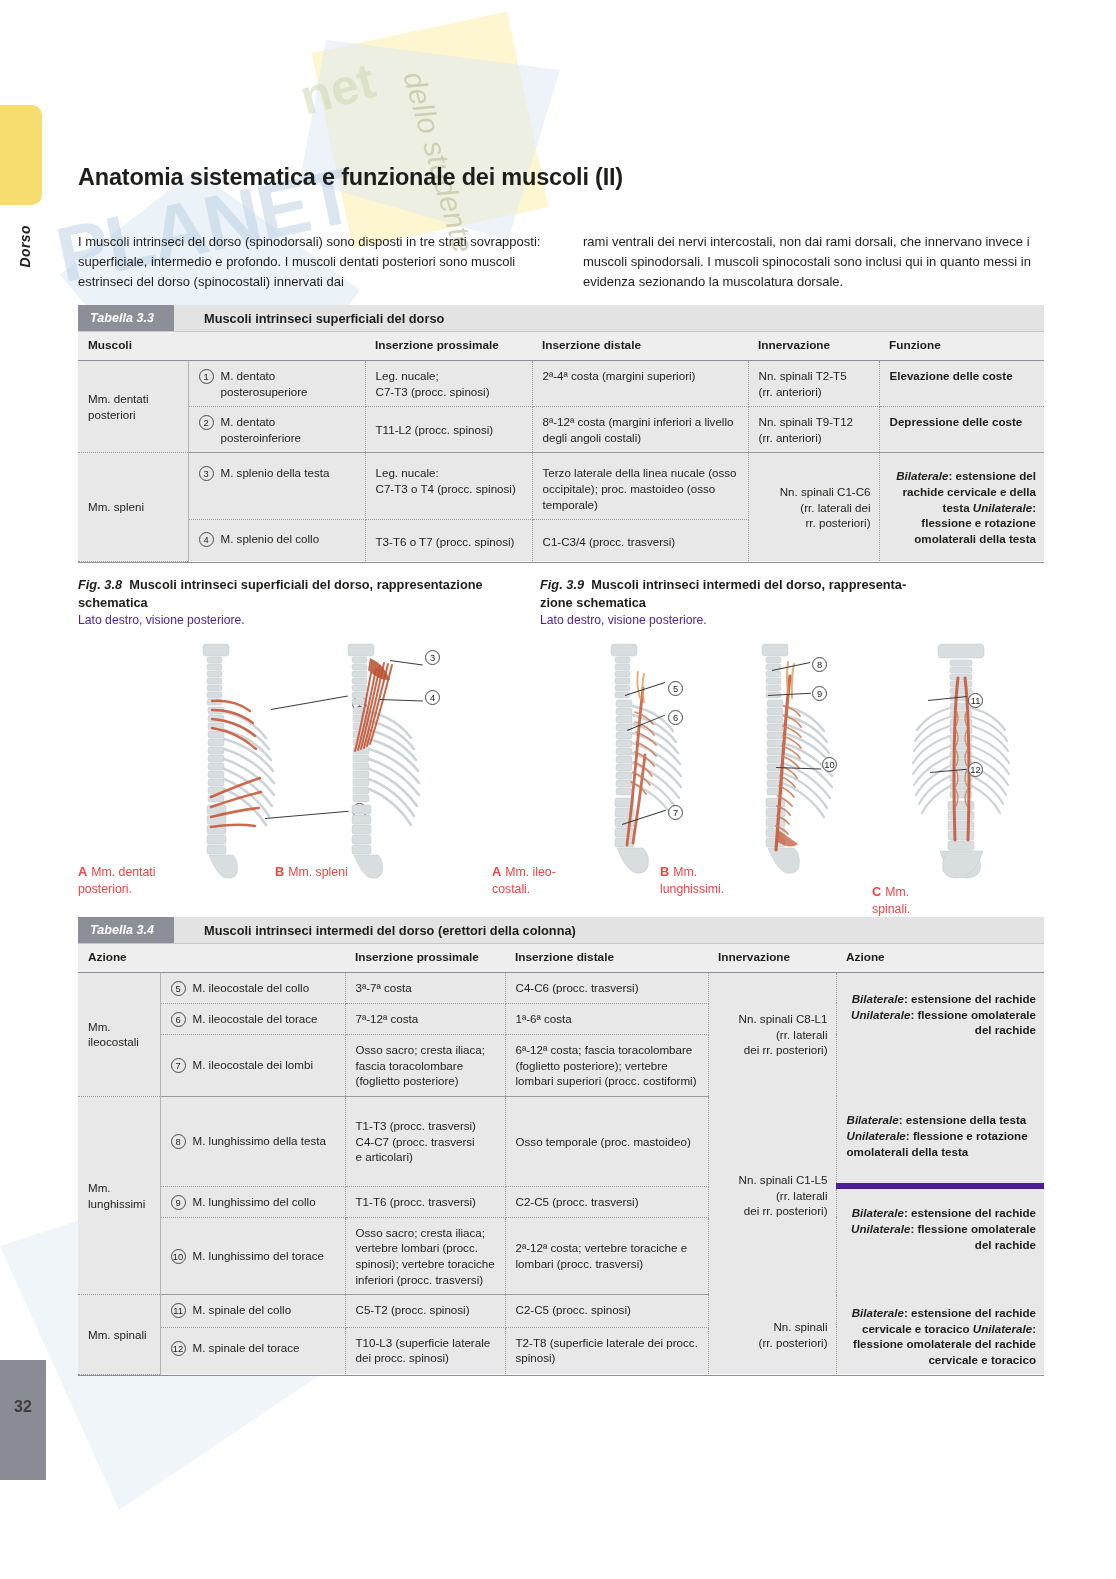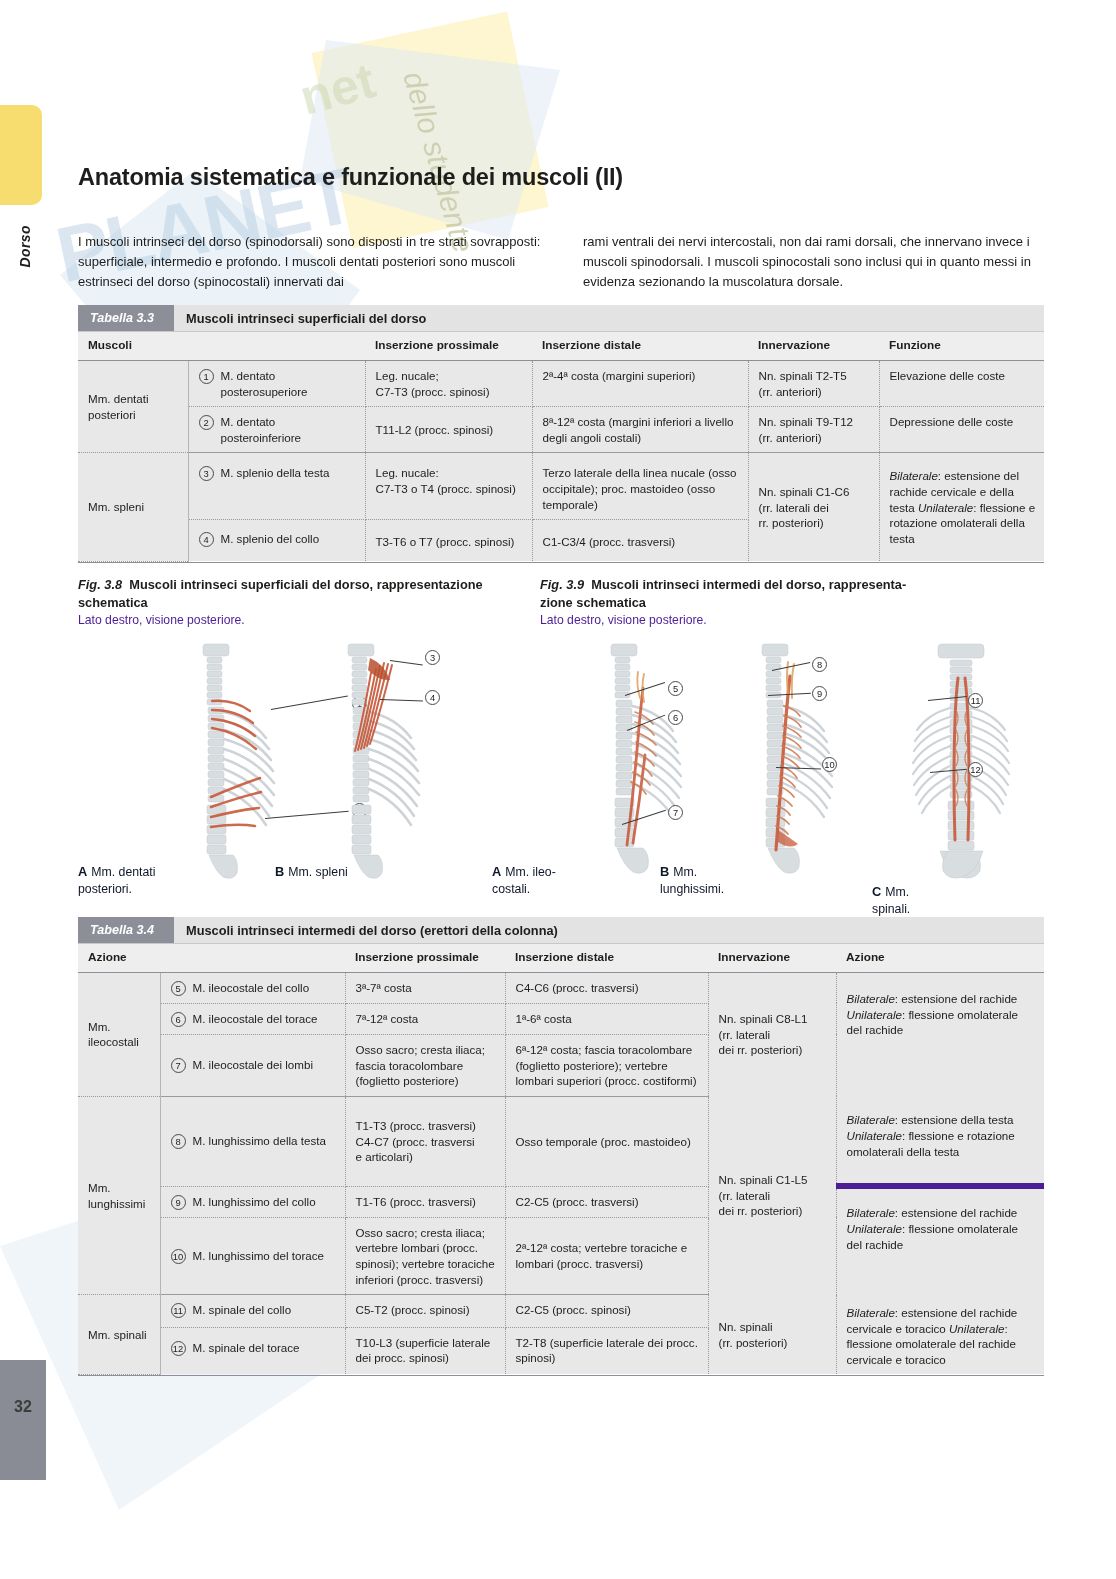--- a/index.html
+++ b/index.html
@@ -94,44 +94,44 @@
     display:flex; align-items:stretch; height:26px;
     background:#e3e3e3;
   }
   .tbl-badge {
     background:#8c8f98; color:#ffffff; font-size:12.6px; font-style:italic;
     font-weight:bold; padding:0 12px; display:flex; align-items:center;
     min-width:96px;
   }
   .tbl-caption-text {
     font-size:12.8px; font-weight:bold; color:#1d1d1b;
-    display:flex; align-items:center; padding-left:12px;
+    display:flex; align-items:center; padding-left:30px;
   }
   table.grid {
     width:100%; border-collapse:collapse; table-layout:fixed;
     font-size:11.6px; line-height:1.35; color:#1d1d1b;
   }
   table.grid th {
     background:#eeeeee; font-size:11.8px; font-weight:bold; text-align:left;
     padding:6px 8px 6px 10px; vertical-align:middle;
     border-bottom:1.4px solid #8c8f98;
     border-top:1px solid #c8c8c8;
   }
   table.grid td {
     background:#e8e8e8; padding:7px 8px 7px 10px; vertical-align:top;
     border-right:1px dotted #9a9a9a;
     border-bottom:1px dotted #9a9a9a;
   }
-  table.grid td.no-b { border-bottom:none; }
+  table.grid td.no-b { border-bottom:none;text-align:right; }
   table.grid td.solid-b { border-bottom:6px solid #4c1d95; }
   table.grid td.grp {
     border-right:1px solid #b5b5b5;
   }
   table.grid tr.sect-end > td { border-bottom:1px solid #9a9a9a; }
-  table.grid td.last { border-right:none; }
+  table.grid td.last { border-right:none;font-weight:bold; }
   table.grid tr:last-child td { border-bottom:none; }
   .tbl-bottom-rule { height:1.4px; background:#8c8f98; }
 
   .mnum {
     display:inline-block; width:15px; height:15px; line-height:14px;
     border:1px solid #4a4a4a; border-radius:50%; text-align:center;
     font-size:9.4px; margin-right:7px; vertical-align:-2px; color:#1d1d1b;
   }
   .mrow { display:flex; align-items:flex-start; }
   .mrow .mnum { flex:0 0 15px; margin-top:1px; }
@@ -145,21 +145,21 @@
   .fig-title .fg { font-style:italic; }
   .fig-sub {
     position:absolute; font-size:12.2px; color:#4c1d95;
   }
   #fig38-title { left:78px;  top:576px; width:450px; }
   #fig38-sub   { left:78px;  top:613px; }
   #fig39-title { left:540px; top:576px; width:505px; }
   #fig39-sub   { left:540px; top:613px; }
 
   .fig-label {
-    position:absolute; font-size:12.3px; line-height:1.4; color:#0f172a;
+    position:absolute; font-size:12.3px; line-height:1.4; color:#ef4444;
   }
   .fig-label b { font-size:12.8px; margin-right:4px; }
 
   .art { position:absolute; }
   .callout {
     position:absolute; font-size:9.6px; color:#1d1d1b;
   }
   .cnum {
     display:inline-block; width:15px; height:15px; line-height:14px;
     border:1px solid #4a4a4a; border-radius:50%; text-align:center;

